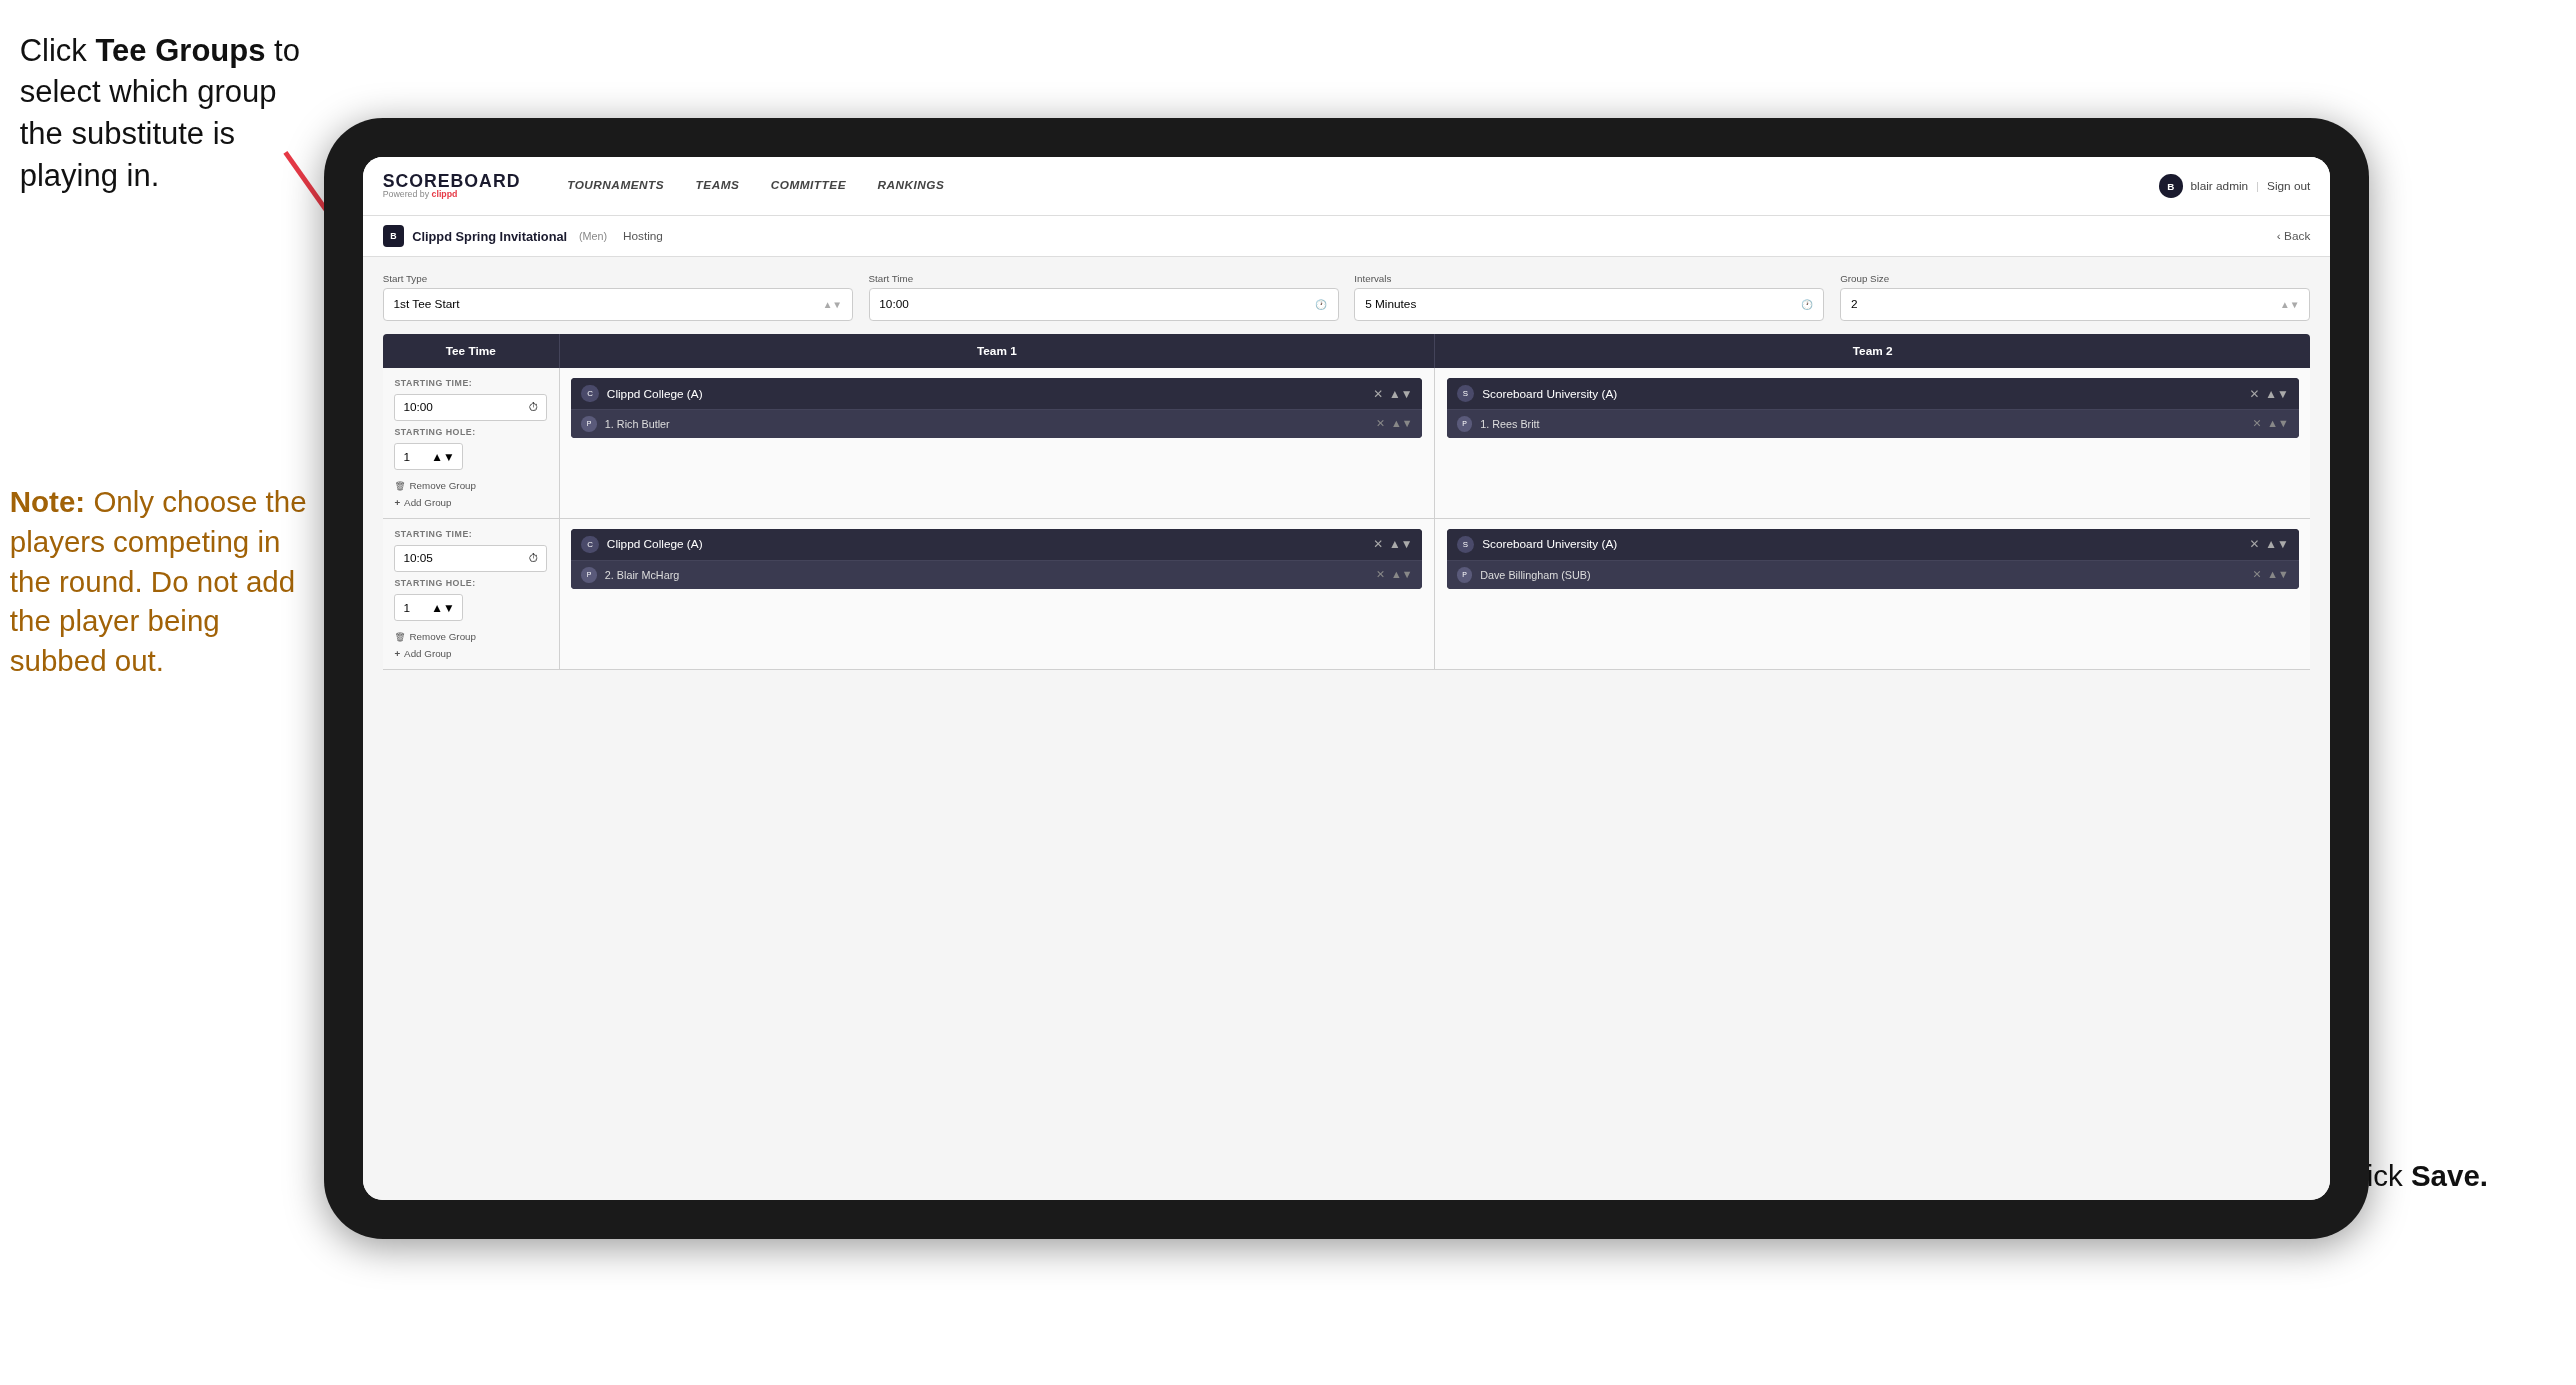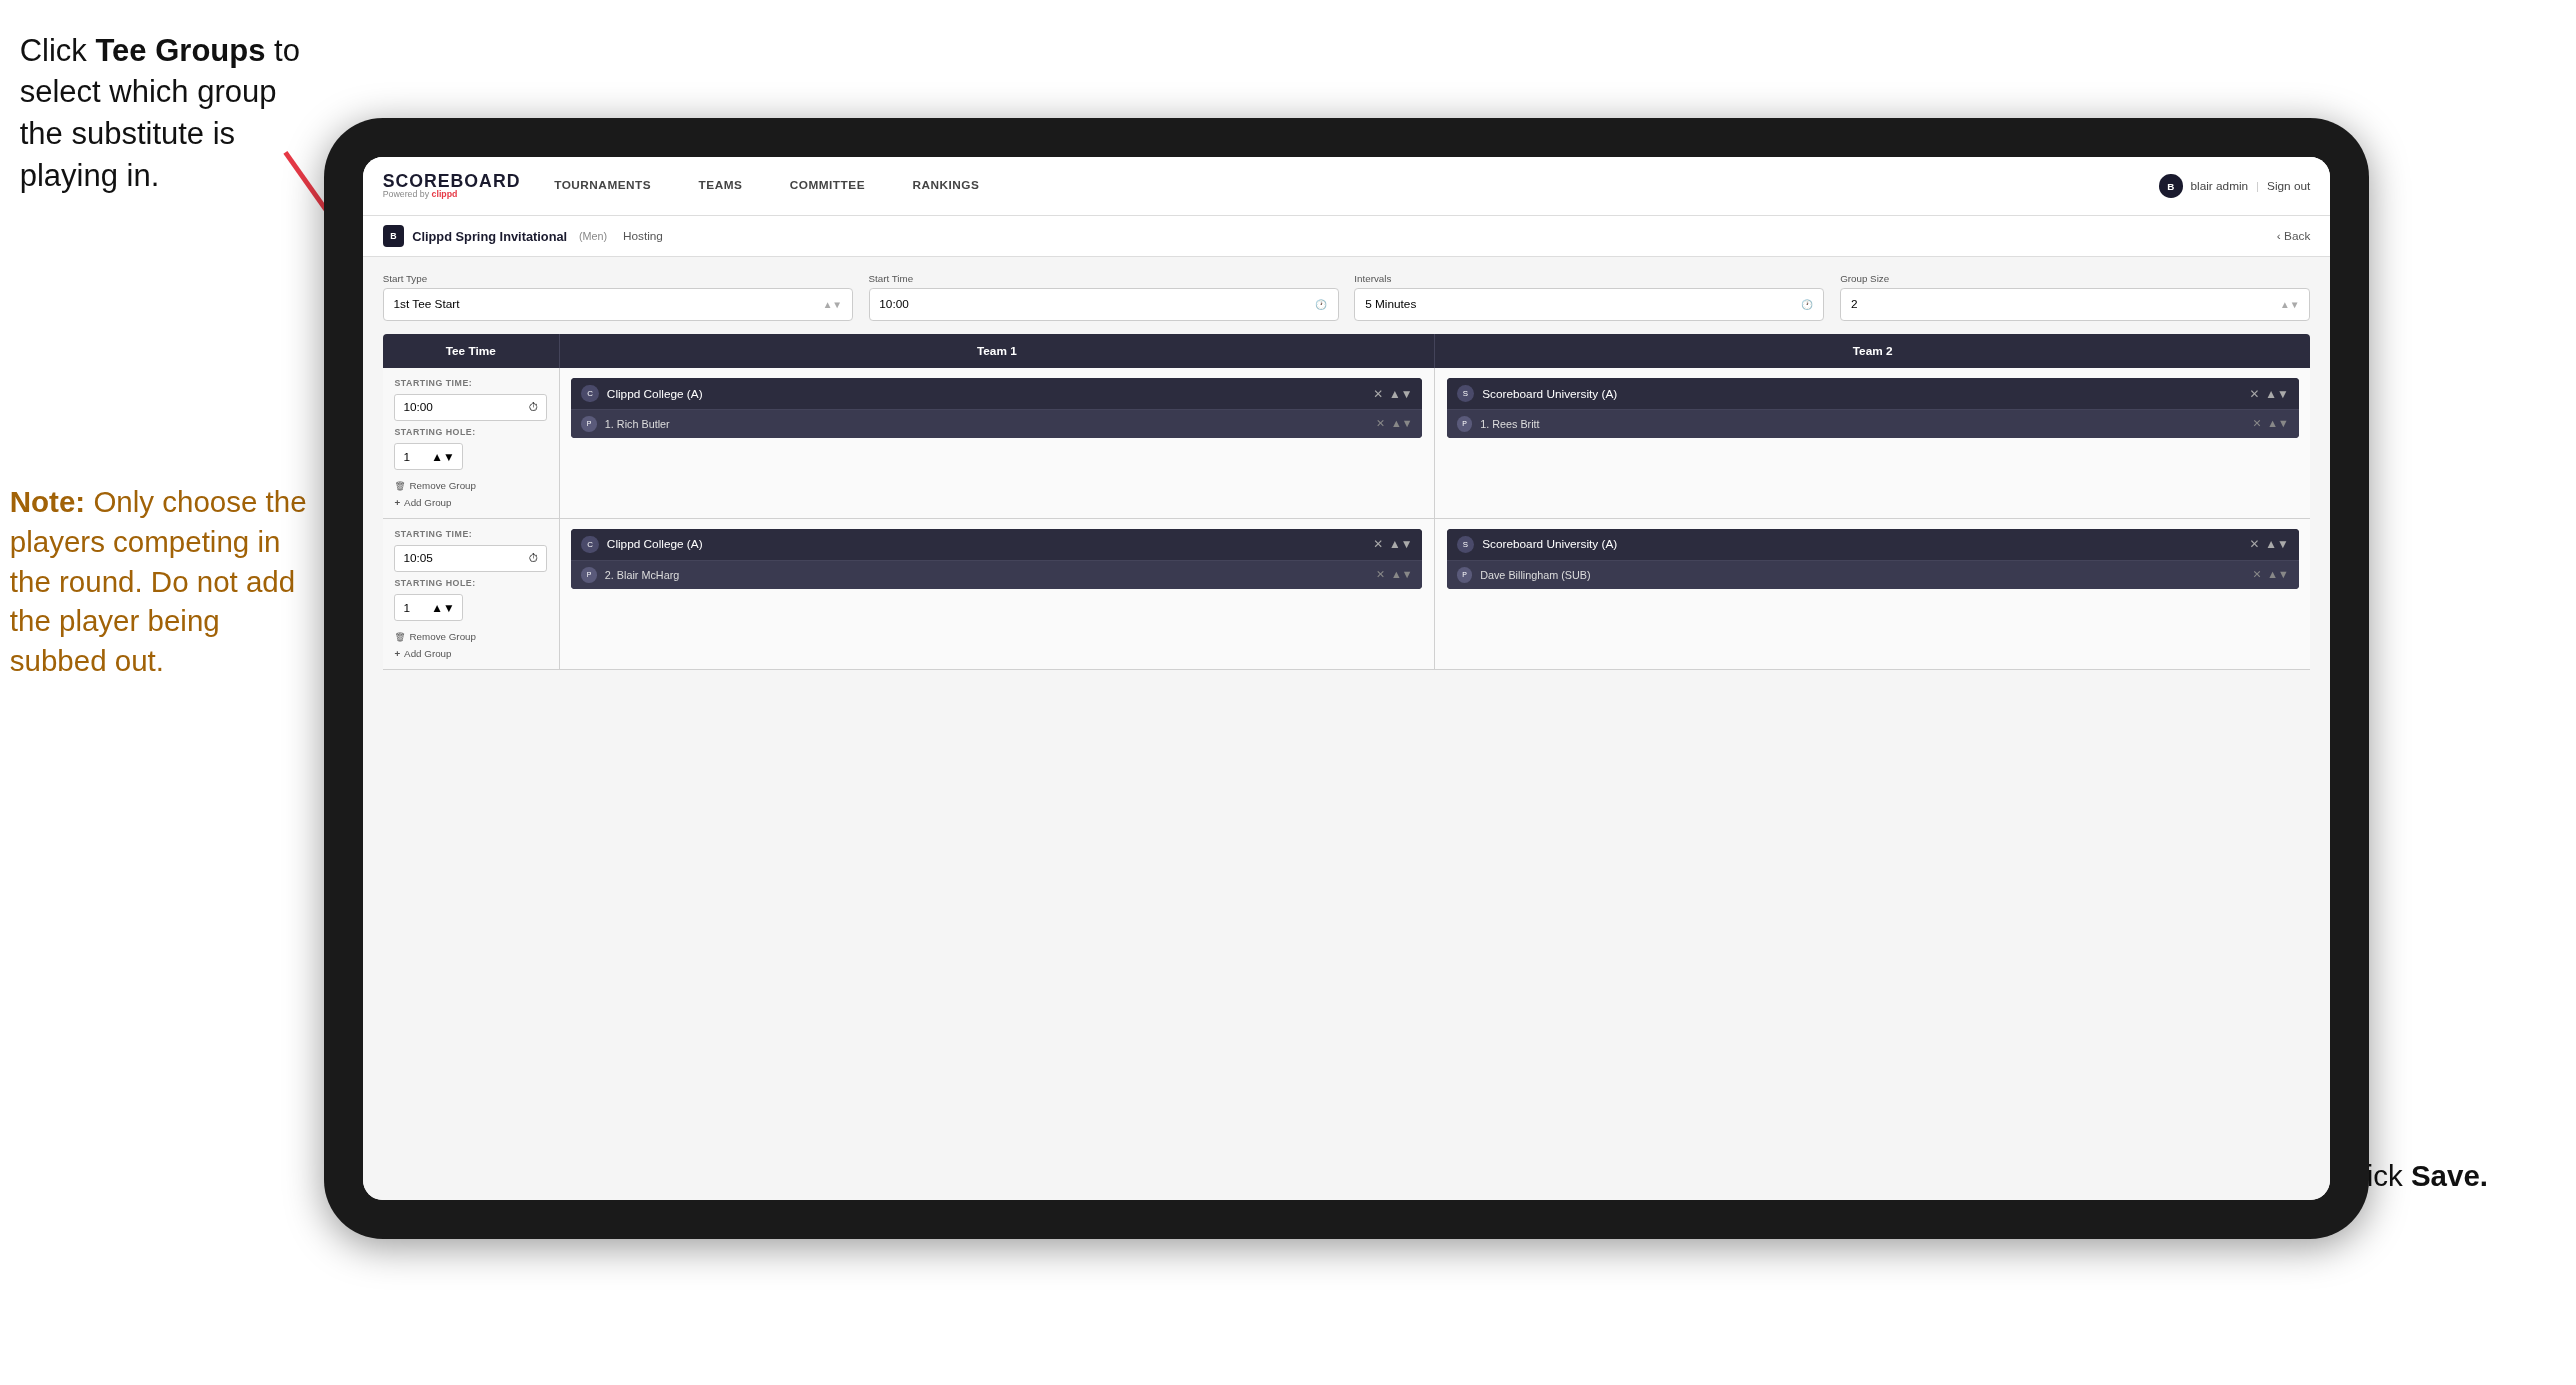--- a/index.html
+++ b/index.html
@@ -74,43 +74,44 @@
       display: flex;
       align-items: center;
       padding: 0 19.7px;
       height: 59px;
       border-bottom: 1px solid #ddd;
       flex-shrink: 0;
     }
     .logo-area {
       display: flex;
       flex-direction: column;
-      margin-right: 18px;
+      margin-right: 31px;
     }
     .logo-scoreboard {
       font-size: 17.7px;
       font-weight: 900;
       color: #1a1a2e;
       letter-spacing: 1px;
       line-height: 1;
     }
     .logo-powered {
       font-size: 8.8px;
       color: #888;
       line-height: 1;
     }
     .logo-clippd {
       color: #e63946;
       font-weight: 700;
     }
     .nav-items {
       display: flex;
       align-items: center;
-      gap: 16px;
+      gap: 0;
       flex: 1;
+      font-style: italic;
     }
     .nav-item {
       padding: 0 15.7px;
       font-size: 11.8px;
       font-weight: 600;
       color: #444;
       letter-spacing: 0.5px;
       height: 59px;
       display: flex;
       align-items: center;

